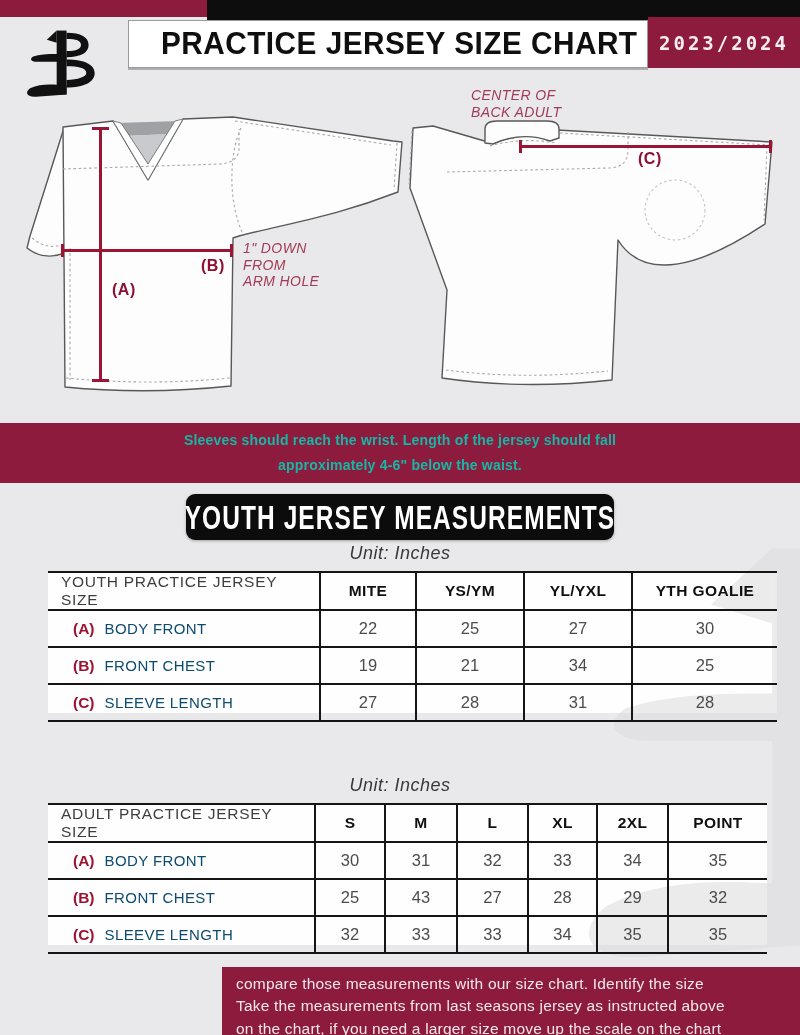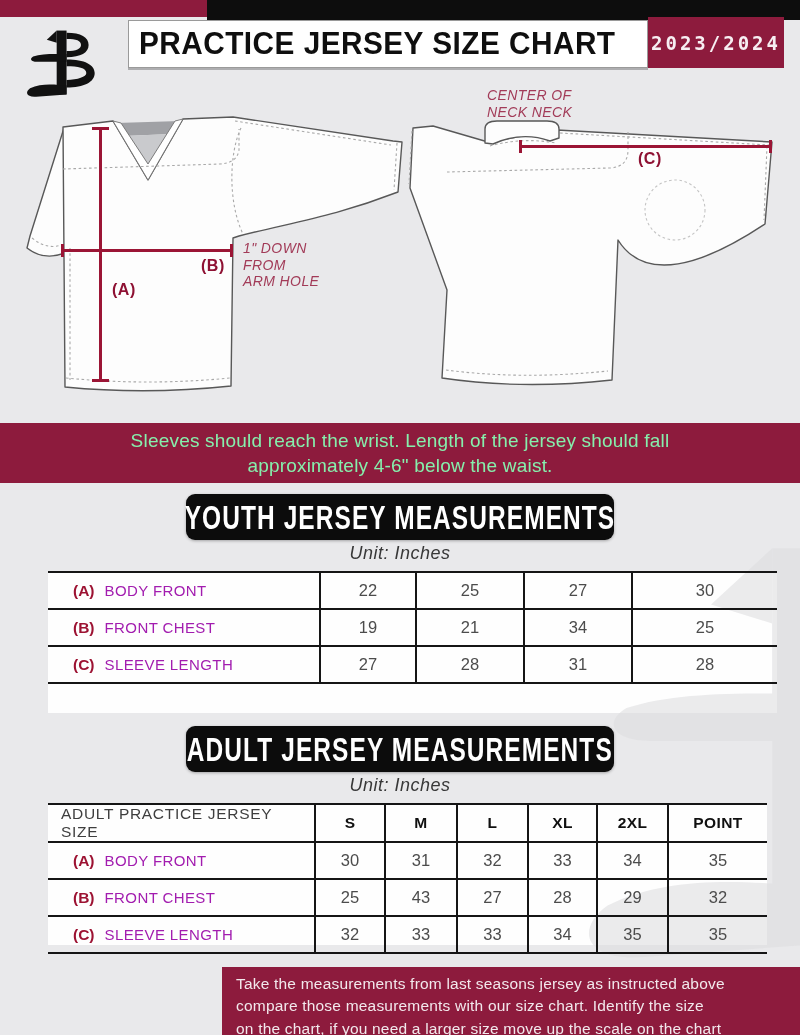--- a/index.html
+++ b/index.html
@@ -7,59 +7,59 @@
     position:relative;width:800px;height:1035px;margin:0 auto;
     background:#e9e9eb;overflow:hidden;
     font-family:"Liberation Sans",sans-serif;
   }
   
   .top-black{position:absolute;left:207px;top:0;width:593px;height:20px;background:#0d0d0d;}
   .top-maroon{position:absolute;left:0;top:0;width:207px;height:17px;background:#8d1b3d;}
   .title-box{
     position:absolute;left:128px;top:20px;width:520px;height:48px;background:#ffffff;
     border:1px solid #9a9a9a;box-sizing:border-box;box-shadow:0 2px 0 rgba(0,0,0,.25);
-    display:flex;align-items:center;justify-content:flex-start;
+    display:flex;align-items:center;justify-content:flex-end;
   }
   .title-box .t{font-size:31px;font-weight:bold;color:#0f0f0f;letter-spacing:.5px;white-space:nowrap;transform:scaleX(.96);}
   .season-box{
-    position:absolute;left:648px;top:17px;width:136px;height:51px;background:#8d1b3d;
+    position:absolute;left:648px;top:17px;width:152px;height:51px;background:#8d1b3d;
     display:flex;align-items:center;justify-content:center;
   }
   .season-box .t{font-family:"DejaVu Sans Mono",monospace;font-weight:bold;font-size:19px;color:#f7eef2;letter-spacing:3px;white-space:nowrap;}
   .logo-top{position:absolute;left:24px;top:24px;width:76px;height:80px;}
   
   .diagram{position:absolute;left:0;top:68px;width:800px;height:355px;}
   .mline{position:absolute;background:#9b1535;}
   .mlabel{position:absolute;color:#8e1133;font-weight:bold;font-size:16px;letter-spacing:.5px;}
   .mdesc{position:absolute;color:#a23b58;font-style:italic;font-size:14px;line-height:16.5px;letter-spacing:.4px;white-space:nowrap;}
   
   .notice{
     position:absolute;left:0;top:423px;width:800px;height:60px;background:#8d1b3d;
     display:flex;flex-direction:column;align-items:center;justify-content:center;
   }
-  .notice div{color:#86efac;font-size:19px;line-height:25px;letter-spacing:.2px;}
+  .notice div{color:#14b8a6;font-size:14px;line-height:25px;letter-spacing:.2px;font-weight:bold;}
   
   .banner{
     position:absolute;left:186px;width:428px;height:46px;background:#0c0c0c;border-radius:9px;
     display:flex;align-items:center;justify-content:center;z-index:3;box-shadow:0 1px 3px rgba(0,0,0,.3);
   }
   .banner .t{color:#ffffff;font-weight:bold;font-size:34px;letter-spacing:1.5px;white-space:nowrap;transform:scaleX(.72);}
   .unit{position:absolute;left:0;width:800px;text-align:center;font-style:italic;font-size:18px;color:#383838;z-index:3;letter-spacing:.5px;}
   
   .tbl-bg{position:absolute;background:#fefefe;z-index:1;}
   .watermark{position:absolute;left:570px;top:520px;width:470px;height:470px;z-index:2;opacity:.6;pointer-events:none;}
   table.tbl{position:absolute;border-collapse:collapse;table-layout:fixed;z-index:3;}
   .tbl th,.tbl td{border-top:2px solid #151515;border-bottom:2px solid #151515;padding:0;margin:0;}
   .tbl .vline{border-left:2px solid #151515;}
   .tbl th{height:36px;font-weight:bold;font-size:15.5px;color:#101010;letter-spacing:.4px;}
   .tbl th.lbl{font-weight:normal;color:#3e3e3e;text-align:left;padding-left:13px;font-size:15.5px;letter-spacing:.7px;}
   .tbl td{height:35px;}
   .tbl td.lbl{text-align:left;padding-left:25px;}
   .tbl .key{color:#9c1232;font-weight:bold;font-size:15.5px;margin-right:10px;}
-  .tbl .rowlabel{color:#a21caf;font-size:15px;letter-spacing:.4px;}
+  .tbl .rowlabel{color:#0c4a6e;font-size:15px;letter-spacing:.4px;}
   .tbl td.num{text-align:center;color:#4c4c4c;font-size:16.5px;}
   
   .footer-black{position:absolute;left:0;top:967px;width:222px;height:68px;background:#0b0b0b;z-index:4;}
   .footer-maroon{position:absolute;left:222px;top:967px;width:578px;height:68px;background:#8d1b3d;z-index:4;}
   .footer-logo{position:absolute;left:30px;top:13px;width:42px;height:42px;}
   .footer-brand{position:absolute;left:76px;top:26px;color:#fafafa;font-weight:bold;font-size:14px;letter-spacing:6.5px;white-space:nowrap;}
   .footer-text{position:absolute;left:14px;top:6px;width:560px;color:#f2e8ec;font-size:15.5px;line-height:22.4px;letter-spacing:.2px;}
 </style>
 </head>
 <body>
@@ -131,23 +131,23 @@
   <div class="mline" style="left:519px;top:140px;width:3px;height:13px;"></div>
   <div class="mline" style="left:769px;top:140px;width:3px;height:13px;"></div>
 
   <div class="mlabel" style="left:112px;top:281px;">(A)</div>
   <div class="mlabel" style="left:201px;top:257px;">(B)</div>
   <div class="mdesc" style="left:243px;top:240px;">
     <div>1" DOWN</div>
     <div>FROM</div>
     <div>ARM HOLE</div>
   </div>
-  <div class="mdesc" style="left:487px;top:87px;">
+  <div class="mdesc" style="left:471px;top:87px;">
     <div>CENTER OF</div>
-    <div>NECK NECK</div>
+    <div>BACK ADULT</div>
   </div>
   <div class="mlabel" style="left:638px;top:150px;">(C)</div>
 
   <div class="notice">
     <div>Sleeves should reach the wrist. Length of the jersey should fall</div>
     <div>approximately 4-6" below the waist.</div>
   </div>
 
   <div class="tbl-bg" style="left:48px;top:571px;width:729px;height:142px;"></div>
   <div class="tbl-bg" style="left:48px;top:803px;width:719px;height:142px;"></div>
@@ -170,20 +170,27 @@
 
   <table class="tbl" style="left:48px;top:571px;width:729px;">
     <colgroup>
         <col style="width:272px">
         <col style="width:96px">
         <col style="width:108px">
         <col style="width:108px">
         <col style="width:145px">
       </colgroup>
     <tbody>
+        <tr>
+      <th class="lbl">YOUTH PRACTICE JERSEY SIZE</th>
+      <th class="vline">MITE</th>
+      <th class="vline">YS/YM</th>
+      <th class="vline">YL/YXL</th>
+      <th class="vline">YTH GOALIE</th>
+    </tr>
     <tr>
       <td class="lbl"><span class="key">(A)</span><span class="rowlabel">BODY FRONT</span></td>
       <td class="num vline">22</td>
       <td class="num vline">25</td>
       <td class="num vline">27</td>
       <td class="num vline">30</td>
     </tr>
     <tr>
       <td class="lbl"><span class="key">(B)</span><span class="rowlabel">FRONT CHEST</span></td>
       <td class="num vline">19</td>
@@ -194,23 +201,20 @@
     <tr>
       <td class="lbl"><span class="key">(C)</span><span class="rowlabel">SLEEVE LENGTH</span></td>
       <td class="num vline">27</td>
       <td class="num vline">28</td>
       <td class="num vline">31</td>
       <td class="num vline">28</td>
     </tr>
   </tbody>
     </table>
 
-  <div class="banner" style="top:726px;">
-    <div class="t">ADULT JERSEY MEASUREMENTS</div>
-  </div>
   <div class="unit" style="top:775px;">Unit: Inches</div>
 
   <table class="tbl" style="left:48px;top:803px;width:719px;">
     <colgroup>
         <col style="width:267px">
         <col style="width:70px">
         <col style="width:72px">
         <col style="width:71px">
         <col style="width:69px">
         <col style="width:71px">
@@ -251,19 +255,19 @@
       <td class="num vline">33</td>
       <td class="num vline">34</td>
       <td class="num vline">35</td>
       <td class="num vline">35</td>
     </tr>
   </tbody>
     </table>
 
   <div class="footer-maroon">
     <div class="footer-text">
+      <div>compare those measurements  with our size chart. Identify the size</div>
       <div>Take the measurements from last seasons jersey as instructed above</div>
-      <div>compare those measurements  with our size chart. Identify the size</div>
       <div>on the chart, if you need a larger size move up the scale on the chart</div>
     </div>
   </div>
 
 </div>
 
 </body></html>

